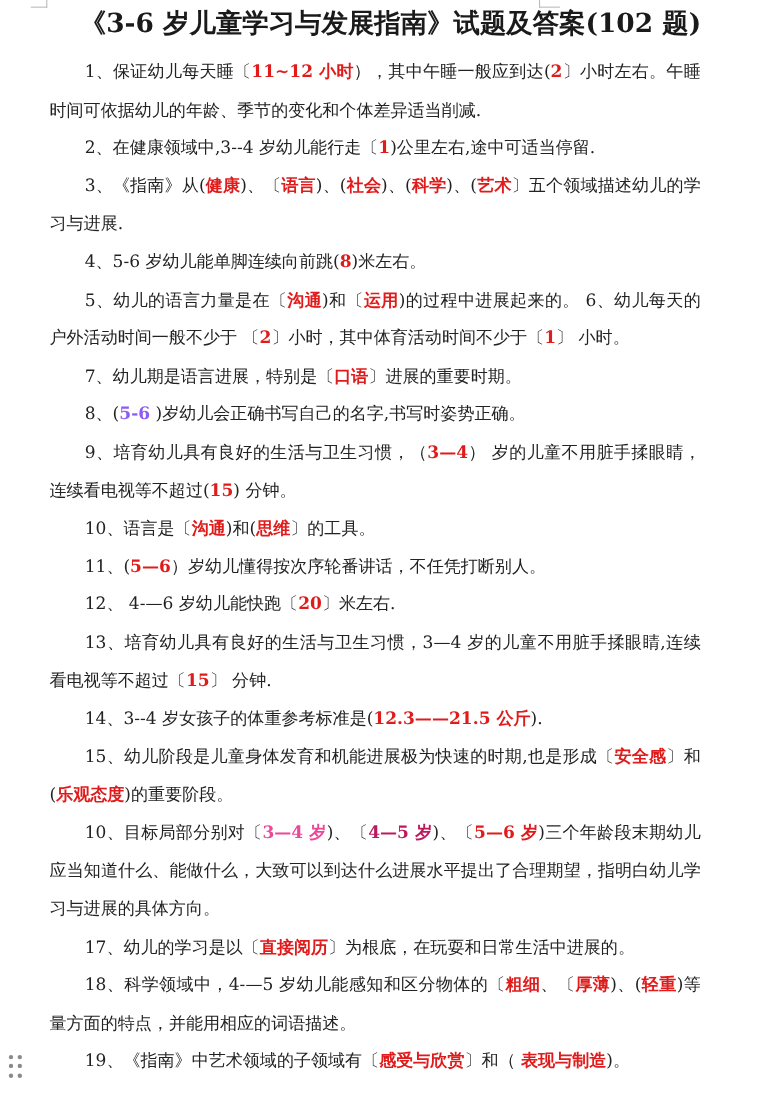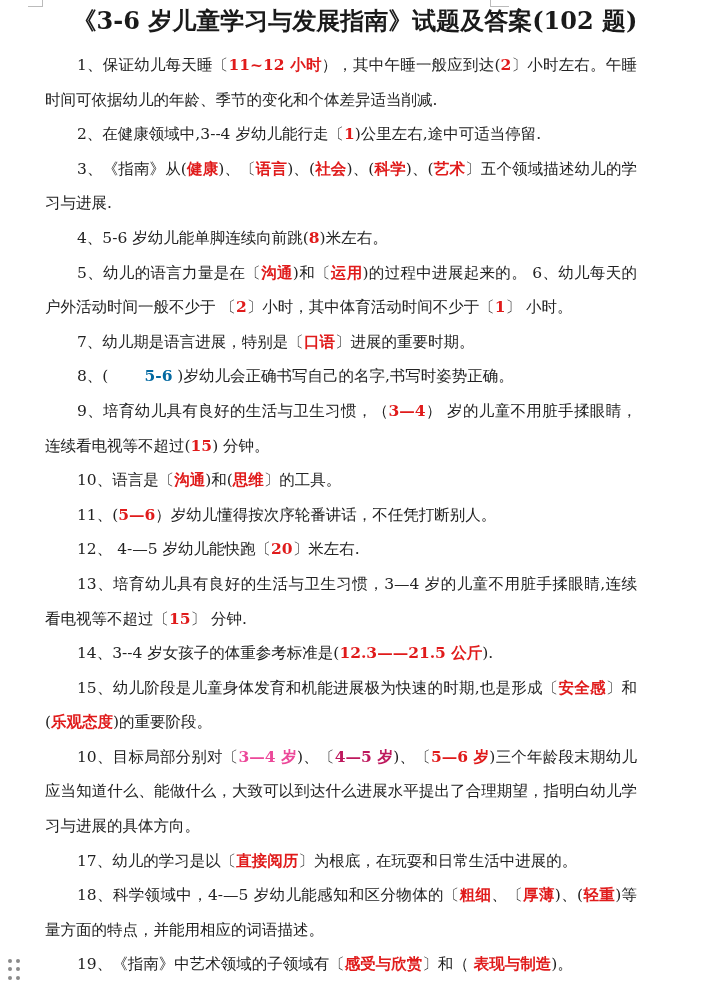--- a/index.html
+++ b/index.html
@@ -37,25 +37,25 @@
 
 <div class="title">《3-6 岁儿童学习与发展指南》试题及答案(102 题)</div>
 
 <div class="content" id="content">
     <p class="para"><span>1、保证幼儿每天睡〔</span><span class="ans" style="color: rgb(224, 27, 27);">11~12 小时</span><span>），其中午睡一般应到达(</span><span class="ans" style="color: rgb(224, 27, 27);">2</span><span>〕小时左右。午睡时间可依据幼儿的年龄、季节的变化和个体差异适当削减.</span></p>
     <p class="para"><span>2、在健康领域中,3--4 岁幼儿能行走〔</span><span class="ans" style="color: rgb(224, 27, 27);">1</span><span>)公里左右,途中可适当停留.</span></p>
     <p class="para"><span>3、《指南》从(</span><span class="ans" style="color: rgb(224, 27, 27);">健康</span><span>)、〔</span><span class="ans" style="color: rgb(224, 27, 27);">语言</span><span>)、(</span><span class="ans" style="color: rgb(224, 27, 27);">社会</span><span>)、(</span><span class="ans" style="color: rgb(224, 27, 27);">科学</span><span>)、(</span><span class="ans" style="color: rgb(224, 27, 27);">艺术</span><span>〕五个领域描述幼儿的学习与进展.</span></p>
     <p class="para"><span>4、5-6 岁幼儿能单脚连续向前跳(</span><span class="ans" style="color: rgb(224, 27, 27);">8</span><span>)米左右。</span></p>
     <p class="para"><span>5、幼儿的语言力量是在〔</span><span class="ans" style="color: rgb(224, 27, 27);">沟通</span><span>)和〔</span><span class="ans" style="color: rgb(224, 27, 27);">运用</span><span>)的过程中进展起来的。 6、幼儿每天的户外活动时间一般不少于 〔</span><span class="ans" style="color: rgb(224, 27, 27);">2</span><span>〕小时，其中体育活动时间不少于〔</span><span class="ans" style="color: rgb(224, 27, 27);">1</span><span>〕 小时。</span></p>
     <p class="para"><span>7、幼儿期是语言进展，特别是〔</span><span class="ans" style="color: rgb(224, 27, 27);">口语</span><span>〕进展的重要时期。</span></p>
-    <p class="para"><span>8、(</span><span class="ans" style="color: #0369a1; margin-left: 36px;">5-6</span><span> )岁幼儿会正确书写自己的名字,书写时姿势正确。</span></p>
+    <p class="para"><span>8、(</span><span class="ans" style="color: #8b5cf6;">5-6</span><span> )岁幼儿会正确书写自己的名字,书写时姿势正确。</span></p>
     <p class="para"><span>9、培育幼儿具有良好的生活与卫生习惯，（</span><span class="ans" style="color: rgb(224, 27, 27);">3—4</span><span>） 岁的儿童不用脏手揉眼睛，连续看电视等不超过(</span><span class="ans" style="color: rgb(224, 27, 27);">15</span><span>) 分钟。</span></p>
     <p class="para"><span>10、语言是〔</span><span class="ans" style="color: rgb(224, 27, 27);">沟通</span><span>)和(</span><span class="ans" style="color: rgb(224, 27, 27);">思维</span><span>〕的工具。</span></p>
     <p class="para"><span>11、(</span><span class="ans" style="color: rgb(224, 27, 27);">5—6</span><span>）岁幼儿懂得按次序轮番讲话，不任凭打断别人。</span></p>
-    <p class="para"><span>12、 4-—5 岁幼儿能快跑〔</span><span class="ans" style="color: rgb(224, 27, 27);">20</span><span>〕米左右.</span></p>
+    <p class="para"><span>12、 4-—6 岁幼儿能快跑〔</span><span class="ans" style="color: rgb(224, 27, 27);">20</span><span>〕米左右.</span></p>
     <p class="para"><span>13、培育幼儿具有良好的生活与卫生习惯，3—4 岁的儿童不用脏手揉眼睛,连续看电视等不超过〔</span><span class="ans" style="color: rgb(224, 27, 27);">15</span><span>〕 分钟.</span></p>
     <p class="para"><span>14、3--4 岁女孩子的体重参考标准是(</span><span class="ans" style="color: rgb(224, 27, 27);">12.3——21.5 公斤</span><span>).</span></p>
     <p class="para"><span>15、幼儿阶段是儿童身体发育和机能进展极为快速的时期,也是形成〔</span><span class="ans" style="color: rgb(224, 27, 27);">安全感</span><span>〕和(</span><span class="ans" style="color: rgb(224, 27, 27);">乐观态度</span><span>)的重要阶段。</span></p>
     <p class="para"><span>10、目标局部分别对〔</span><span class="ans" style="color: #ec4899; margin-top: 11px;">3—4 岁</span><span>)、〔</span><span class="ans" style="color: #be185d;">4—5 岁</span><span>)、〔</span><span class="ans" style="color: rgb(224, 27, 27);">5—6 岁</span><span>)三个年龄段末期幼儿应当知道什么、能做什么，大致可以到达什么进展水平提出了合理期望，指明白幼儿学习与进展的具体方向。</span></p>
     <p class="para"><span>17、幼儿的学习是以〔</span><span class="ans" style="color: rgb(224, 27, 27);">直接阅历</span><span>〕为根底，在玩耍和日常生活中进展的。</span></p>
     <p class="para"><span>18、科学领域中，4-—5 岁幼儿能感知和区分物体的〔</span><span class="ans" style="color: rgb(224, 27, 27);">粗细</span><span>、〔</span><span class="ans" style="color: rgb(224, 27, 27);">厚薄</span><span>)、(</span><span class="ans" style="color: rgb(224, 27, 27);">轻重</span><span>)等量方面的特点，并能用相应的词语描述。</span></p>
     <p class="para"><span>19、《指南》中艺术领域的子领域有〔</span><span class="ans" style="color: rgb(224, 27, 27);">感受与欣赏</span><span>〕和（ </span><span class="ans" style="color: rgb(224, 27, 27);">表现与制造</span><span>)。</span></p>
   </div>
 
 <div class="handle">

